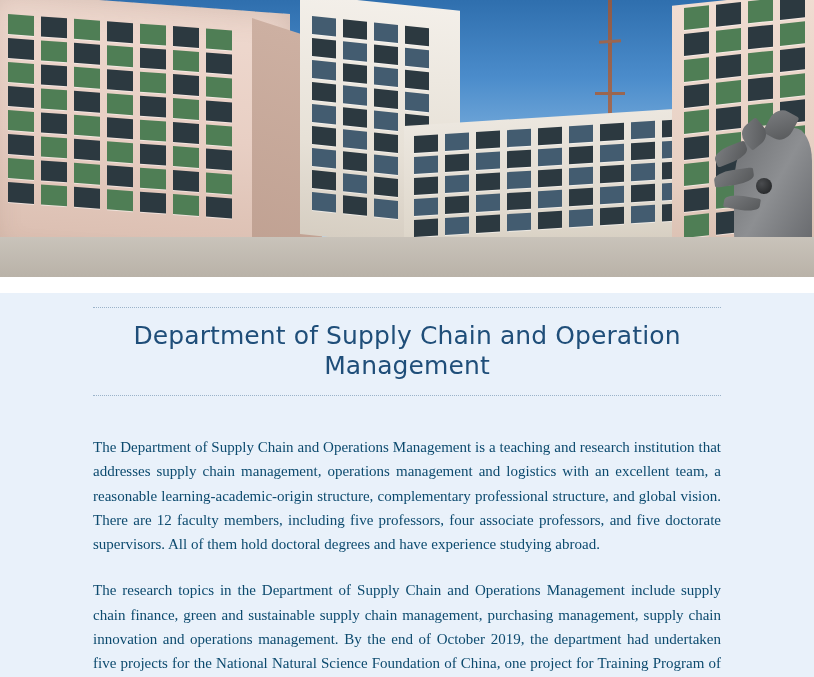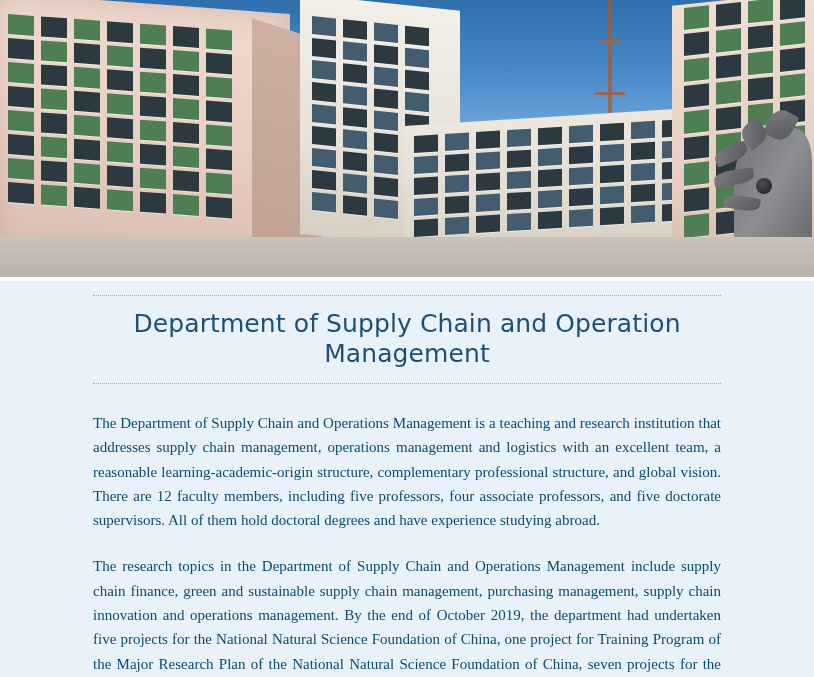--- a/index.html
+++ b/index.html
@@ -184,21 +184,21 @@
 
   
   .content {
     position: relative;
     width: 814px;
     height: 400px;
     background: #e9f1fa;
     box-sizing: border-box;
   }
   .title-wrap {
-    margin: 4px auto;
+    margin: 16px auto;
     width: 628px;
     padding-top: 14px;
   }
   .dotline {
     width: 628px;
     height: 1px;
     border-top: 1px dotted #9bb3c9;
   }
   .page-title {
     font-family: "DejaVu Sans", sans-serif;

